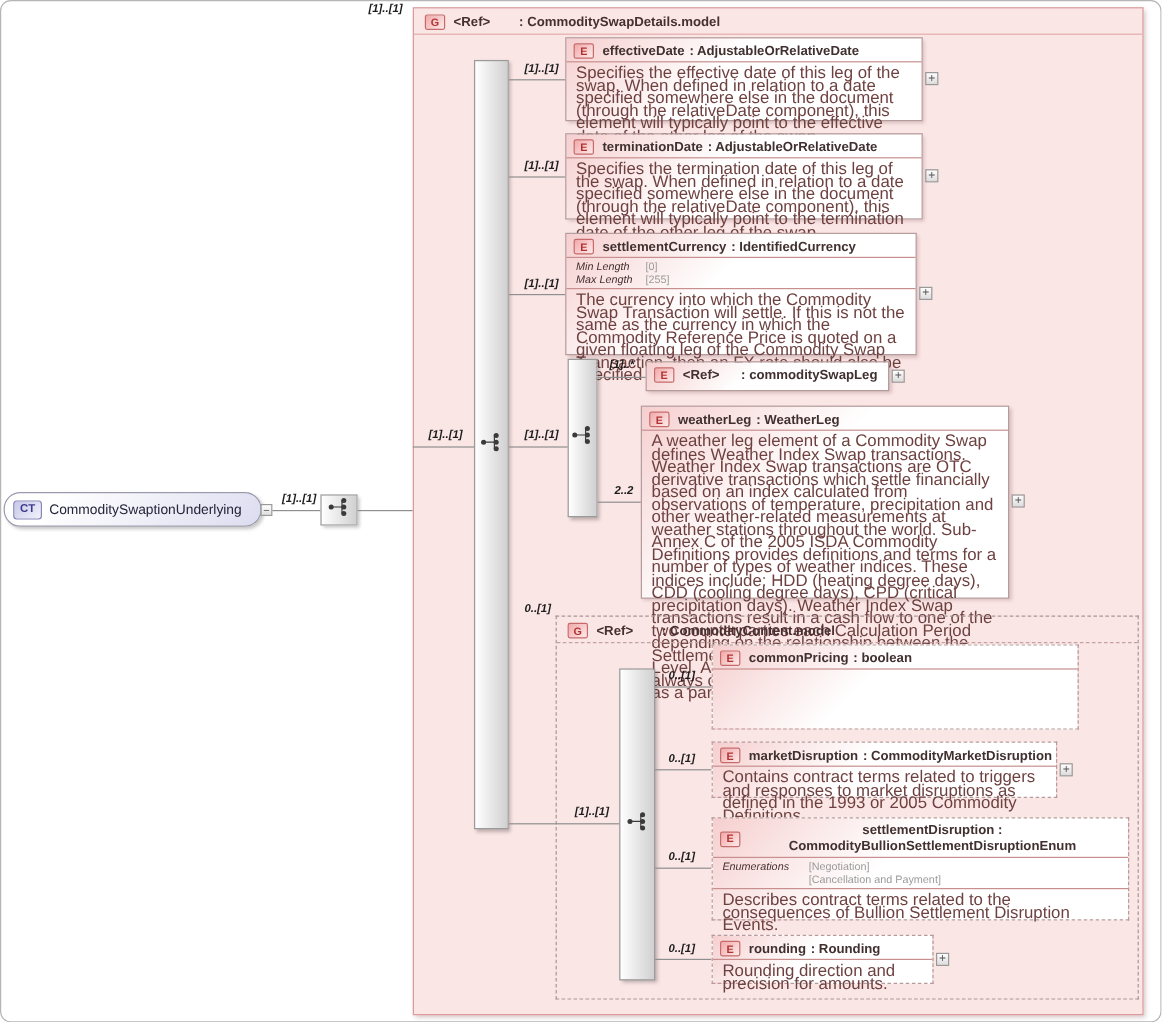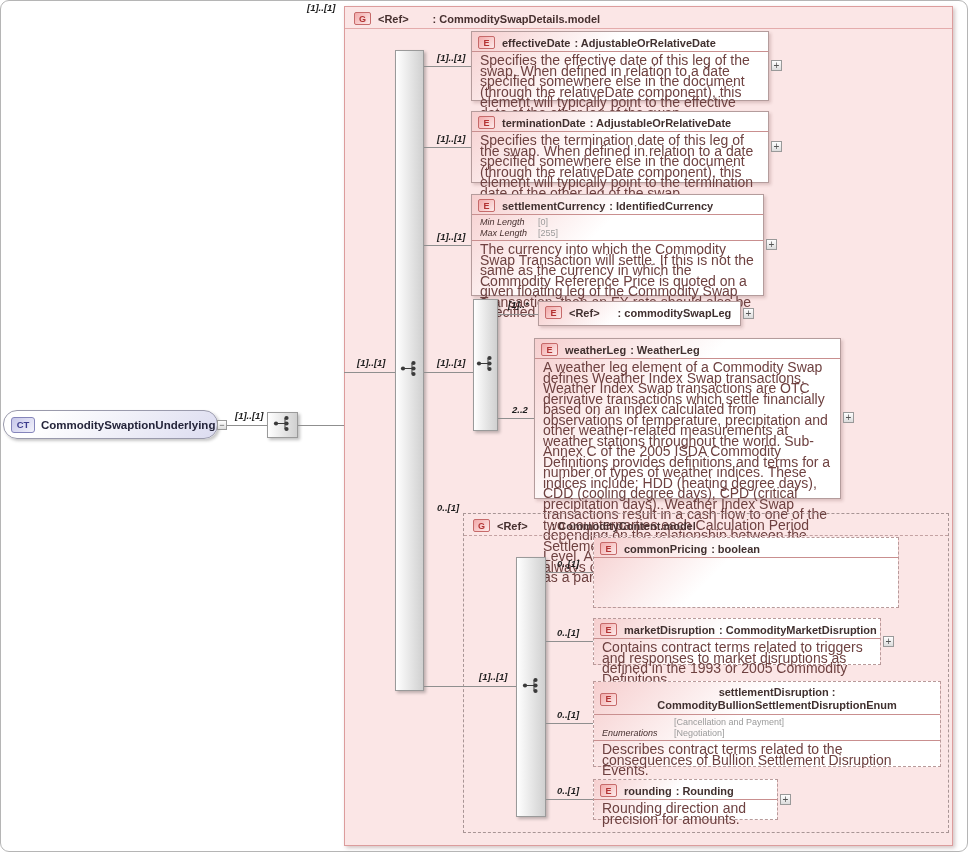--- a/index.html
+++ b/index.html
@@ -4,21 +4,21 @@
 <style>
   html,body{margin:0;padding:0;background:#fff;font-family:"Liberation Sans",sans-serif;}
   .canvas{position:relative;width:968px;height:852px;box-sizing:border-box;border:1px solid #b5b5b5;border-radius:9px;background:#fff;overflow:hidden;}
 
   .line{position:absolute;height:0;border-top:1px solid #8f8f8f;}
   .card{position:absolute;font-size:9.5px;font-weight:bold;font-style:italic;color:#1d1d1d;white-space:nowrap;}
 
   .ct-node{position:absolute;left:2px;top:409px;width:215px;height:29px;box-sizing:border-box;
     border:1px solid #9a9aac;border-radius:14px;background:linear-gradient(135deg,#ffffff 20%,#dcdcf0 100%);
     box-shadow:2px 2px 3px rgba(0,0,0,.22);display:flex;align-items:center;gap:6px;padding:0 7px;}
-  .ct-title{font-size:11.5px;font-weight:bold;color:#24243a;white-space:nowrap;}
+  .ct-title{font-size:11.5px;font-weight:normal;color:#24243a;white-space:nowrap;}
 
   .badge{display:inline-flex;flex:none;justify-content:center;align-items:center;width:17px;height:13px;
     box-sizing:border-box;border:1px solid #c66a6a;border-radius:2px;
     background:linear-gradient(135deg,#f2a9a9,#fdebeb);color:#b23333;font-size:9px;font-weight:bold;}
   .badge.ct{width:24px;height:16px;border-color:#8585bb;background:linear-gradient(135deg,#c7c7ea,#f2f2fb);
     color:#3c3c8c;font-size:9.5px;border-radius:3px;}
 
   .toggle{position:absolute;width:10px;height:10px;box-sizing:border-box;border:1px solid #999;
     background:linear-gradient(#fff,#ddd);color:#555;font-size:9px;line-height:8px;text-align:center;cursor:pointer;}
   .plus{position:absolute;width:11px;height:11px;box-sizing:border-box;border:1px solid #999;
@@ -241,26 +241,26 @@
   <div class="line" style="left:545px;top:722px;width:47px;"></div>
   <div class="card" style="left:556px;top:708px;">0..[1]</div>
   <div class="elem dashed" style="left:592px;top:680px;width:348px;height:86px;">
     <div class="elem-title center">
       <span class="badge">E</span>
       <span class="title-wrap"><span>settlementDisruption</span> <span>: CommodityBullionSettlementDisruptionEnum</span></span>
     </div>
     <div class="elem-sep"></div>
     <div class="facets">
       <div class="frow">
+        <span class="flabel wide">Enumerations</span>
+        <span class="fval">[Negotiation]</span>
+      </div>
+      <div class="frow">
         <span class="flabel wide"></span>
         <span class="fval">[Cancellation and Payment]</span>
-      </div>
-      <div class="frow">
-        <span class="flabel wide">Enumerations</span>
-        <span class="fval">[Negotiation]</span>
       </div>
     </div>
     <div class="elem-sep"></div>
     <div class="elem-doc">Describes contract terms related to the consequences of Bullion Settlement Disruption Events.</div>
   </div>
 
   <div class="line" style="left:545px;top:798px;width:47px;"></div>
   <div class="card" style="left:556px;top:784px;">0..[1]</div>
   <div class="elem dashed" style="left:592px;top:778px;width:185px;height:41px;">
     <div class="elem-title">

